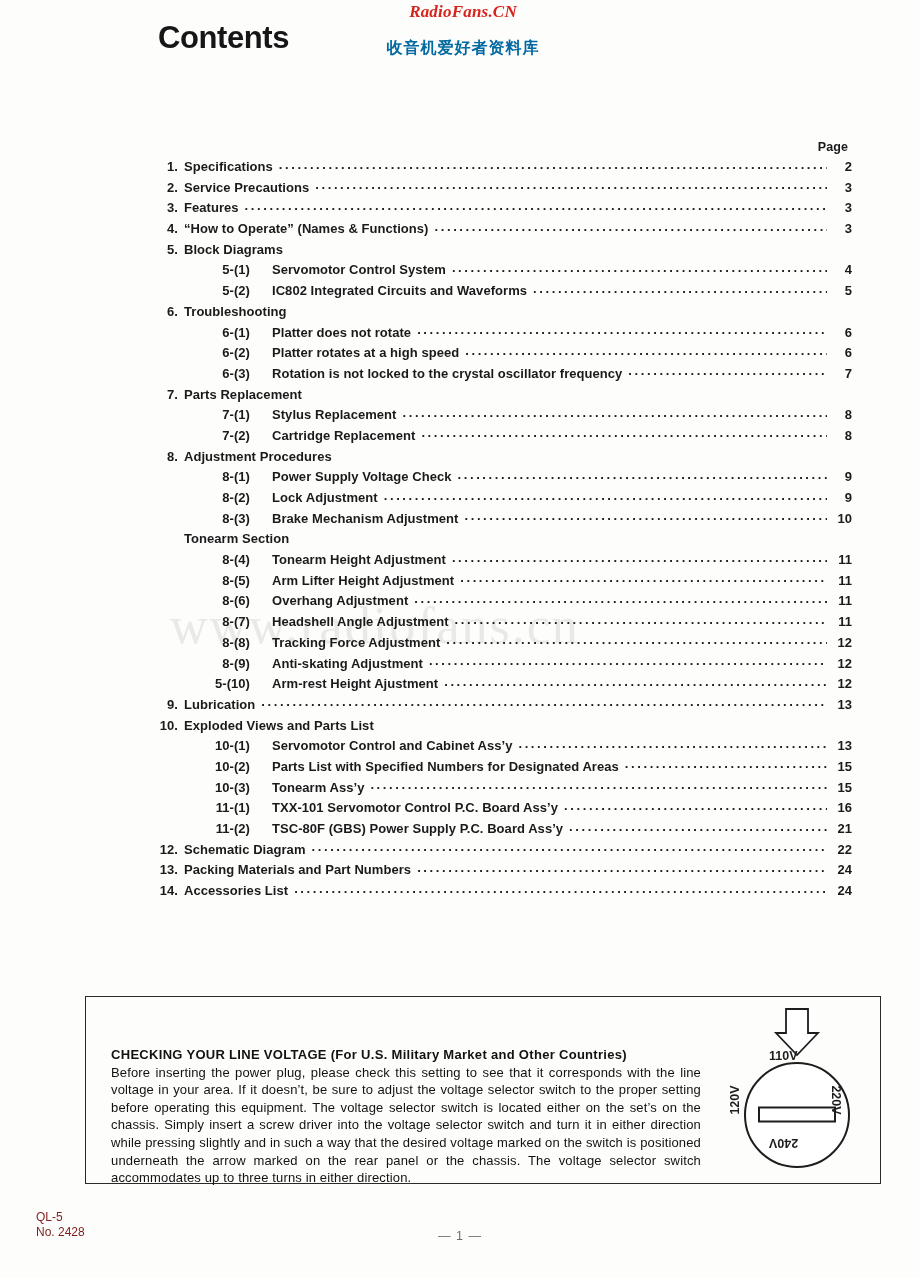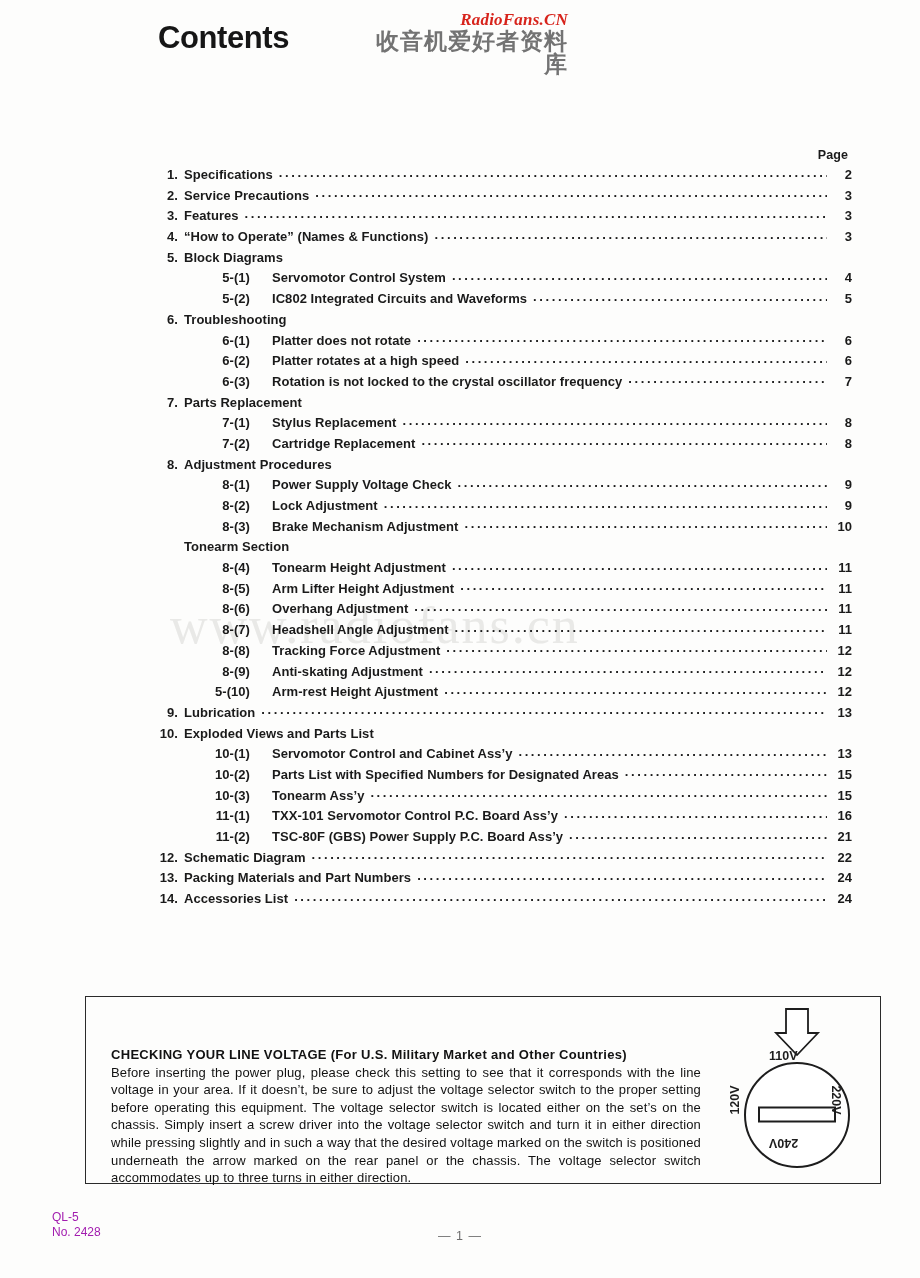--- a/index.html
+++ b/index.html
@@ -14,42 +14,42 @@
     background: #fdfdfc;
     overflow: hidden;
     font-family: "Liberation Sans", sans-serif;
     color: #1a1a1a;
   }
 
   
   #logo {
     position: absolute;
     left: 358px;
-    top: 11px;
+    top: 3px;
     width: 210px;
-    text-align: right;
+    text-align: center;
     line-height: 1.0;
   }
   #logo .logo-en {
     font-family: "Liberation Serif", serif;
     font-style: italic;
     font-weight: bold;
     font-size: 17px;
     color: #d7231b;
     letter-spacing: 0.2px;
     display: block;
   }
   #logo .logo-cn {
     font-family: "DejaVu Sans", sans-serif;
     font-weight: bold;
-    font-size: 23px;
-    color: #737373;
+    font-size: 16px;
+    color: #0369a1;
     letter-spacing: 1px;
     display: block;
-    margin-top: 2px;
+    margin-top: 20px;
   }
 
   
   #page-title {
     position: absolute;
     left: 158px;
     top: 20px;
     font-size: 31px;
     font-weight: bold;
     letter-spacing: -0.4px;
@@ -68,21 +68,21 @@
     letter-spacing: 2px;
     white-space: nowrap;
     user-select: none;
     pointer-events: none;
   }
 
   
   #toc {
     position: absolute;
     left: 152px;
-    top: 148px;
+    top: 140px;
     width: 700px;
   }
   #toc-page-header {
     text-align: right;
     font-size: 12.5px;
     font-weight: bold;
     padding-right: 4px;
     margin-bottom: 5px;
     letter-spacing: 0.1px;
   }
@@ -182,25 +182,25 @@
     white-space: nowrap;
   }
   #v110 { left: 47px; top: 44px; }
   #v120 { left: -2px;  top: 88px; transform: rotate(-90deg); transform-origin: center center; }
   #v220 { left: 99px; top: 88px; transform: rotate(90deg); transform-origin: center center; }
   #v240 { left: 47px; top: 131px; transform: rotate(180deg); transform-origin: center center; }
 
   
   #footer-left {
     position: absolute;
-    left: 52px;
+    left: 36px;
     top: 1210px;
     font-size: 12px;
     line-height: 15px;
-    color: #a21caf;
+    color: #7f1d1d;
     font-weight: normal;
   }
   #footer-page {
     position: absolute;
     left: 0;
     top: 1229px;
     width: 920px;
     text-align: center;
     font-size: 12.5px;
     color: #6d6d6d;

